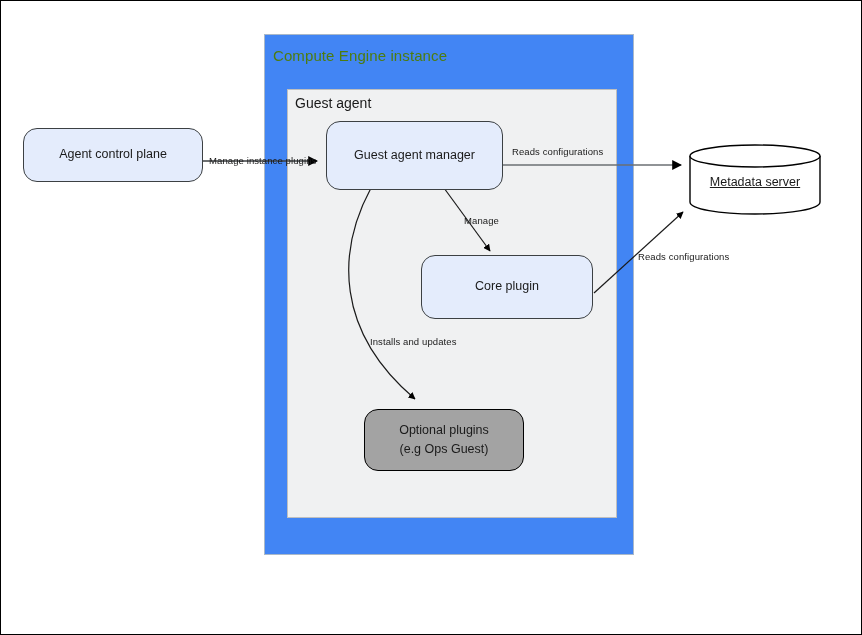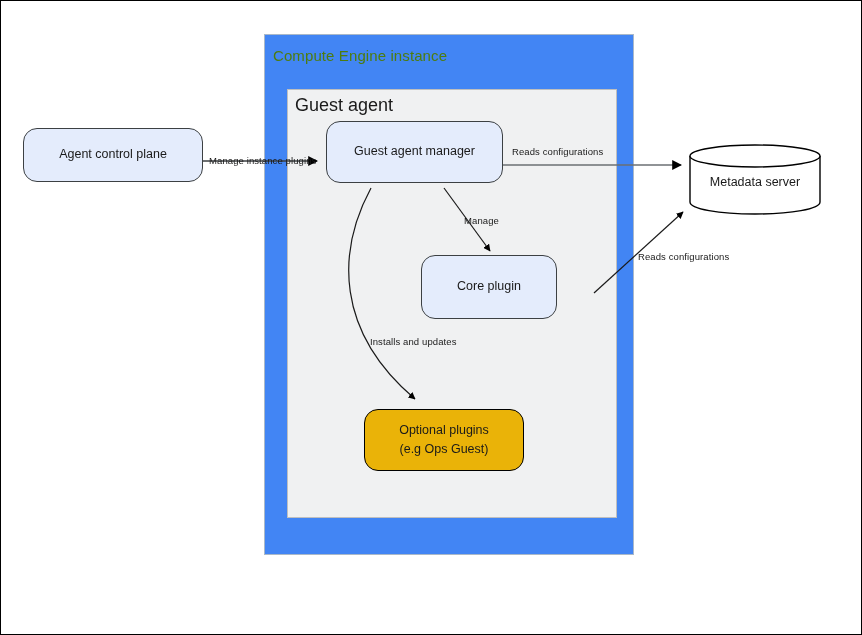--- a/index.html
+++ b/index.html
@@ -48,21 +48,21 @@
     width: 330px;
     height: 429px;
     background: #f0f1f2;
     border: 1px solid #bfbfbf;
     box-sizing: border-box;
   }
   .ga-title {
     position: absolute;
     left: 294px;
     top: 94px;
-    font-size: 18px;
+    font-size: 14px;
     color: #1a1a1a;
     white-space: nowrap;
   }
 
   
   .node {
     position: absolute;
     box-sizing: border-box;
     border: 1.6px solid #3c4043;
     border-radius: 14px;
@@ -72,27 +72,27 @@
     justify-content: center;
     text-align: right;
     font-size: 12.5px;
     color: #1a1a1a;
     line-height: 1.55;
   }
   .node.blue {
     background: #e4ecfc;
   }
   .node.yellow {
-    background: #eab308;
+    background: #a3a3a3;
     border-color: #000000;
   }
 
   #node-acp { left: 22px;  top: 127px; width: 180px; height: 54px; }
-  #node-gam { left: 325px; top: 120px; width: 177px; height: 62px; }
-  #node-core{ left: 420px; top: 254px; width: 136px; height: 64px; }
+  #node-gam { left: 325px; top: 120px; width: 177px; height: 69px; }
+  #node-core{ left: 420px; top: 254px; width: 172px; height: 64px; }
   #node-opt { left: 363px; top: 408px; width: 160px; height: 62px; }
 
   
   #node-meta {
     position: absolute;
     left: 688px;
     top: 142px;
     width: 132px;
     height: 72px;
   }
@@ -103,20 +103,21 @@
     top: 0;
     width: 132px;
     height: 72px;
     display: flex;
     align-items: center;
     justify-content: center;
     font-size: 12.5px;
     color: #1a1a1a;
     padding-top: 6px;
     box-sizing: border-box;
+    text-decoration: underline;
   }
 
   
   #edges {
     position: absolute;
     left: 0;
     top: 0;
     width: 862px;
     height: 635px;
     pointer-events: none;

